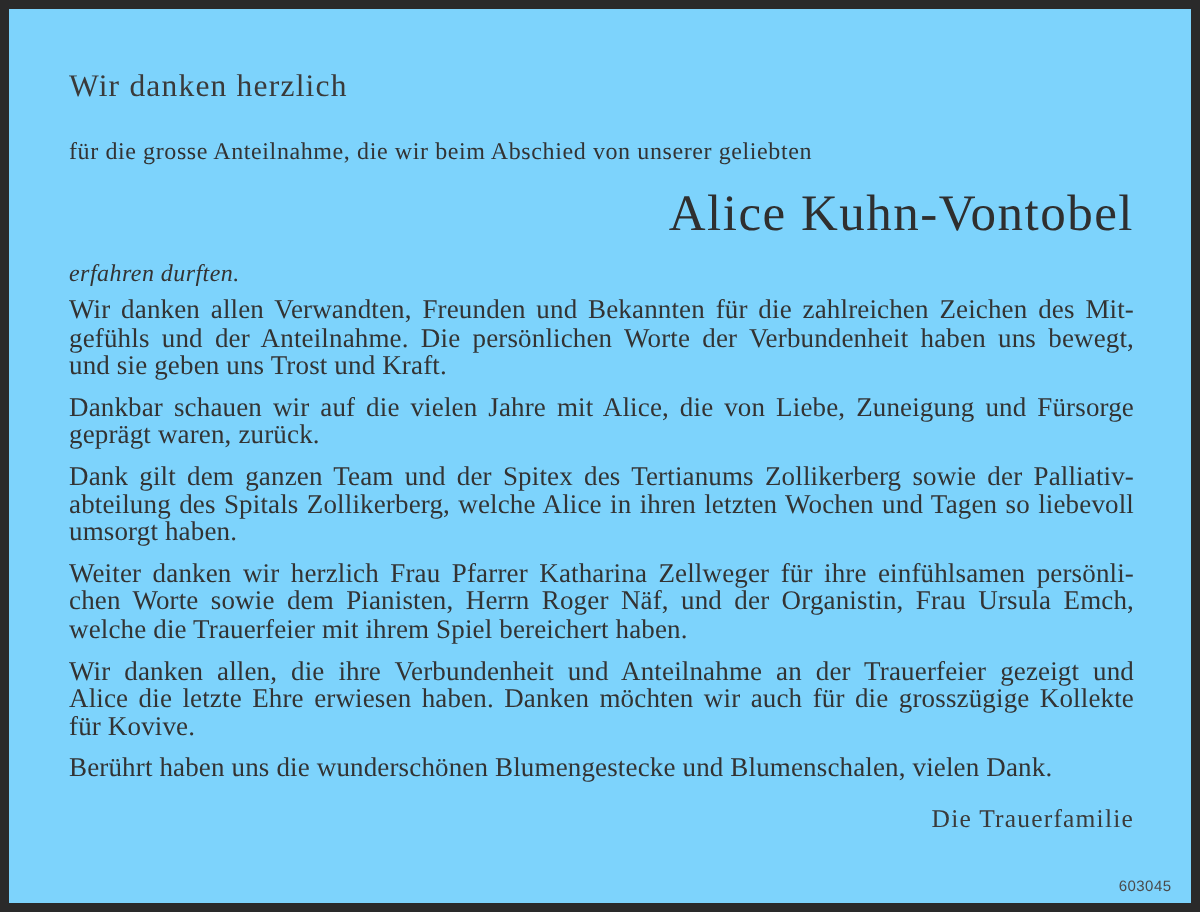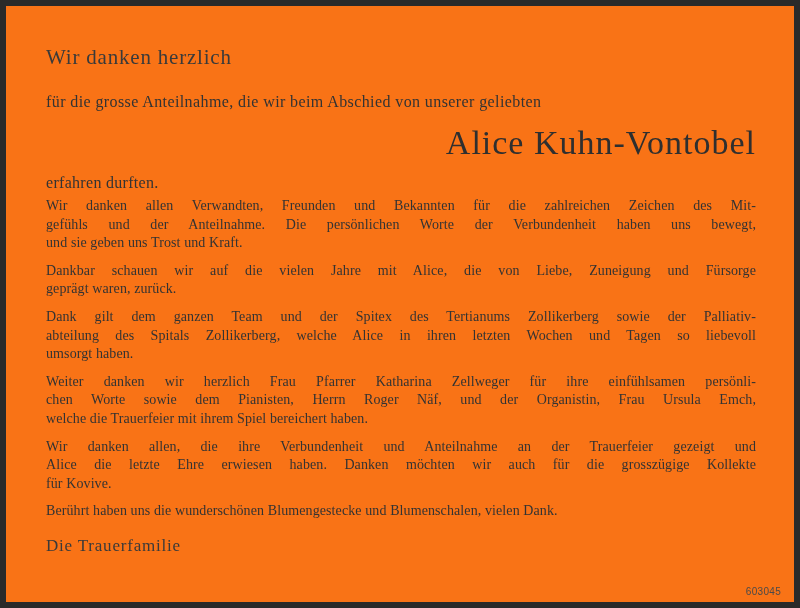--- a/index.html
+++ b/index.html
@@ -5,21 +5,21 @@
   html, body {
     margin: 0;
     padding: 0;
     background: #ffffff;
   }
   .page {
     box-sizing: border-box;
     width: 800px;
     height: 608px;
     border: 6px solid #2a2a2a;
-    background: #f97316;
+    background: #7dd3fc;
     padding: 0 38px 0 40px;
     position: relative;
     overflow: hidden;
     font-family: "Liberation Serif", serif;
     color: #333333;
   }
   .heading {
     margin: 38px 0 0 0;
     font-size: 21px;
     line-height: 26px;
@@ -39,44 +39,45 @@
     line-height: 40px;
     text-align: right;
     letter-spacing: 1px;
     color: #2f2f2f;
   }
   .after-name {
     margin: 10px 0 0 0;
     font-size: 16px;
     line-height: 19px;
     letter-spacing: 0.3px;
+    font-style: italic;
   }
   .paragraphs {
     margin-top: 0;
   }
   .para {
     margin: 9px 0 0 0;
-    font-size: 14px;
+    font-size: 18px;
     line-height: 18.6px;
     letter-spacing: 0.1px;
   }
   .para:first-child {
     margin-top: 5px;
   }
   .para .line {
     text-align: justify;
     text-align-last: justify;
   }
   .para .line.last {
     text-align: left;
     text-align-last: left;
   }
   .signature {
     margin: 14px 0 0 0;
-    text-align: left;
+    text-align: right;
     font-size: 17px;
     line-height: 22px;
     letter-spacing: 0.8px;
     color: #3a3a3a;
   }
   .ref-code {
     position: absolute;
     right: 13px;
     bottom: 5px;
     font-family: "Liberation Sans", sans-serif;

